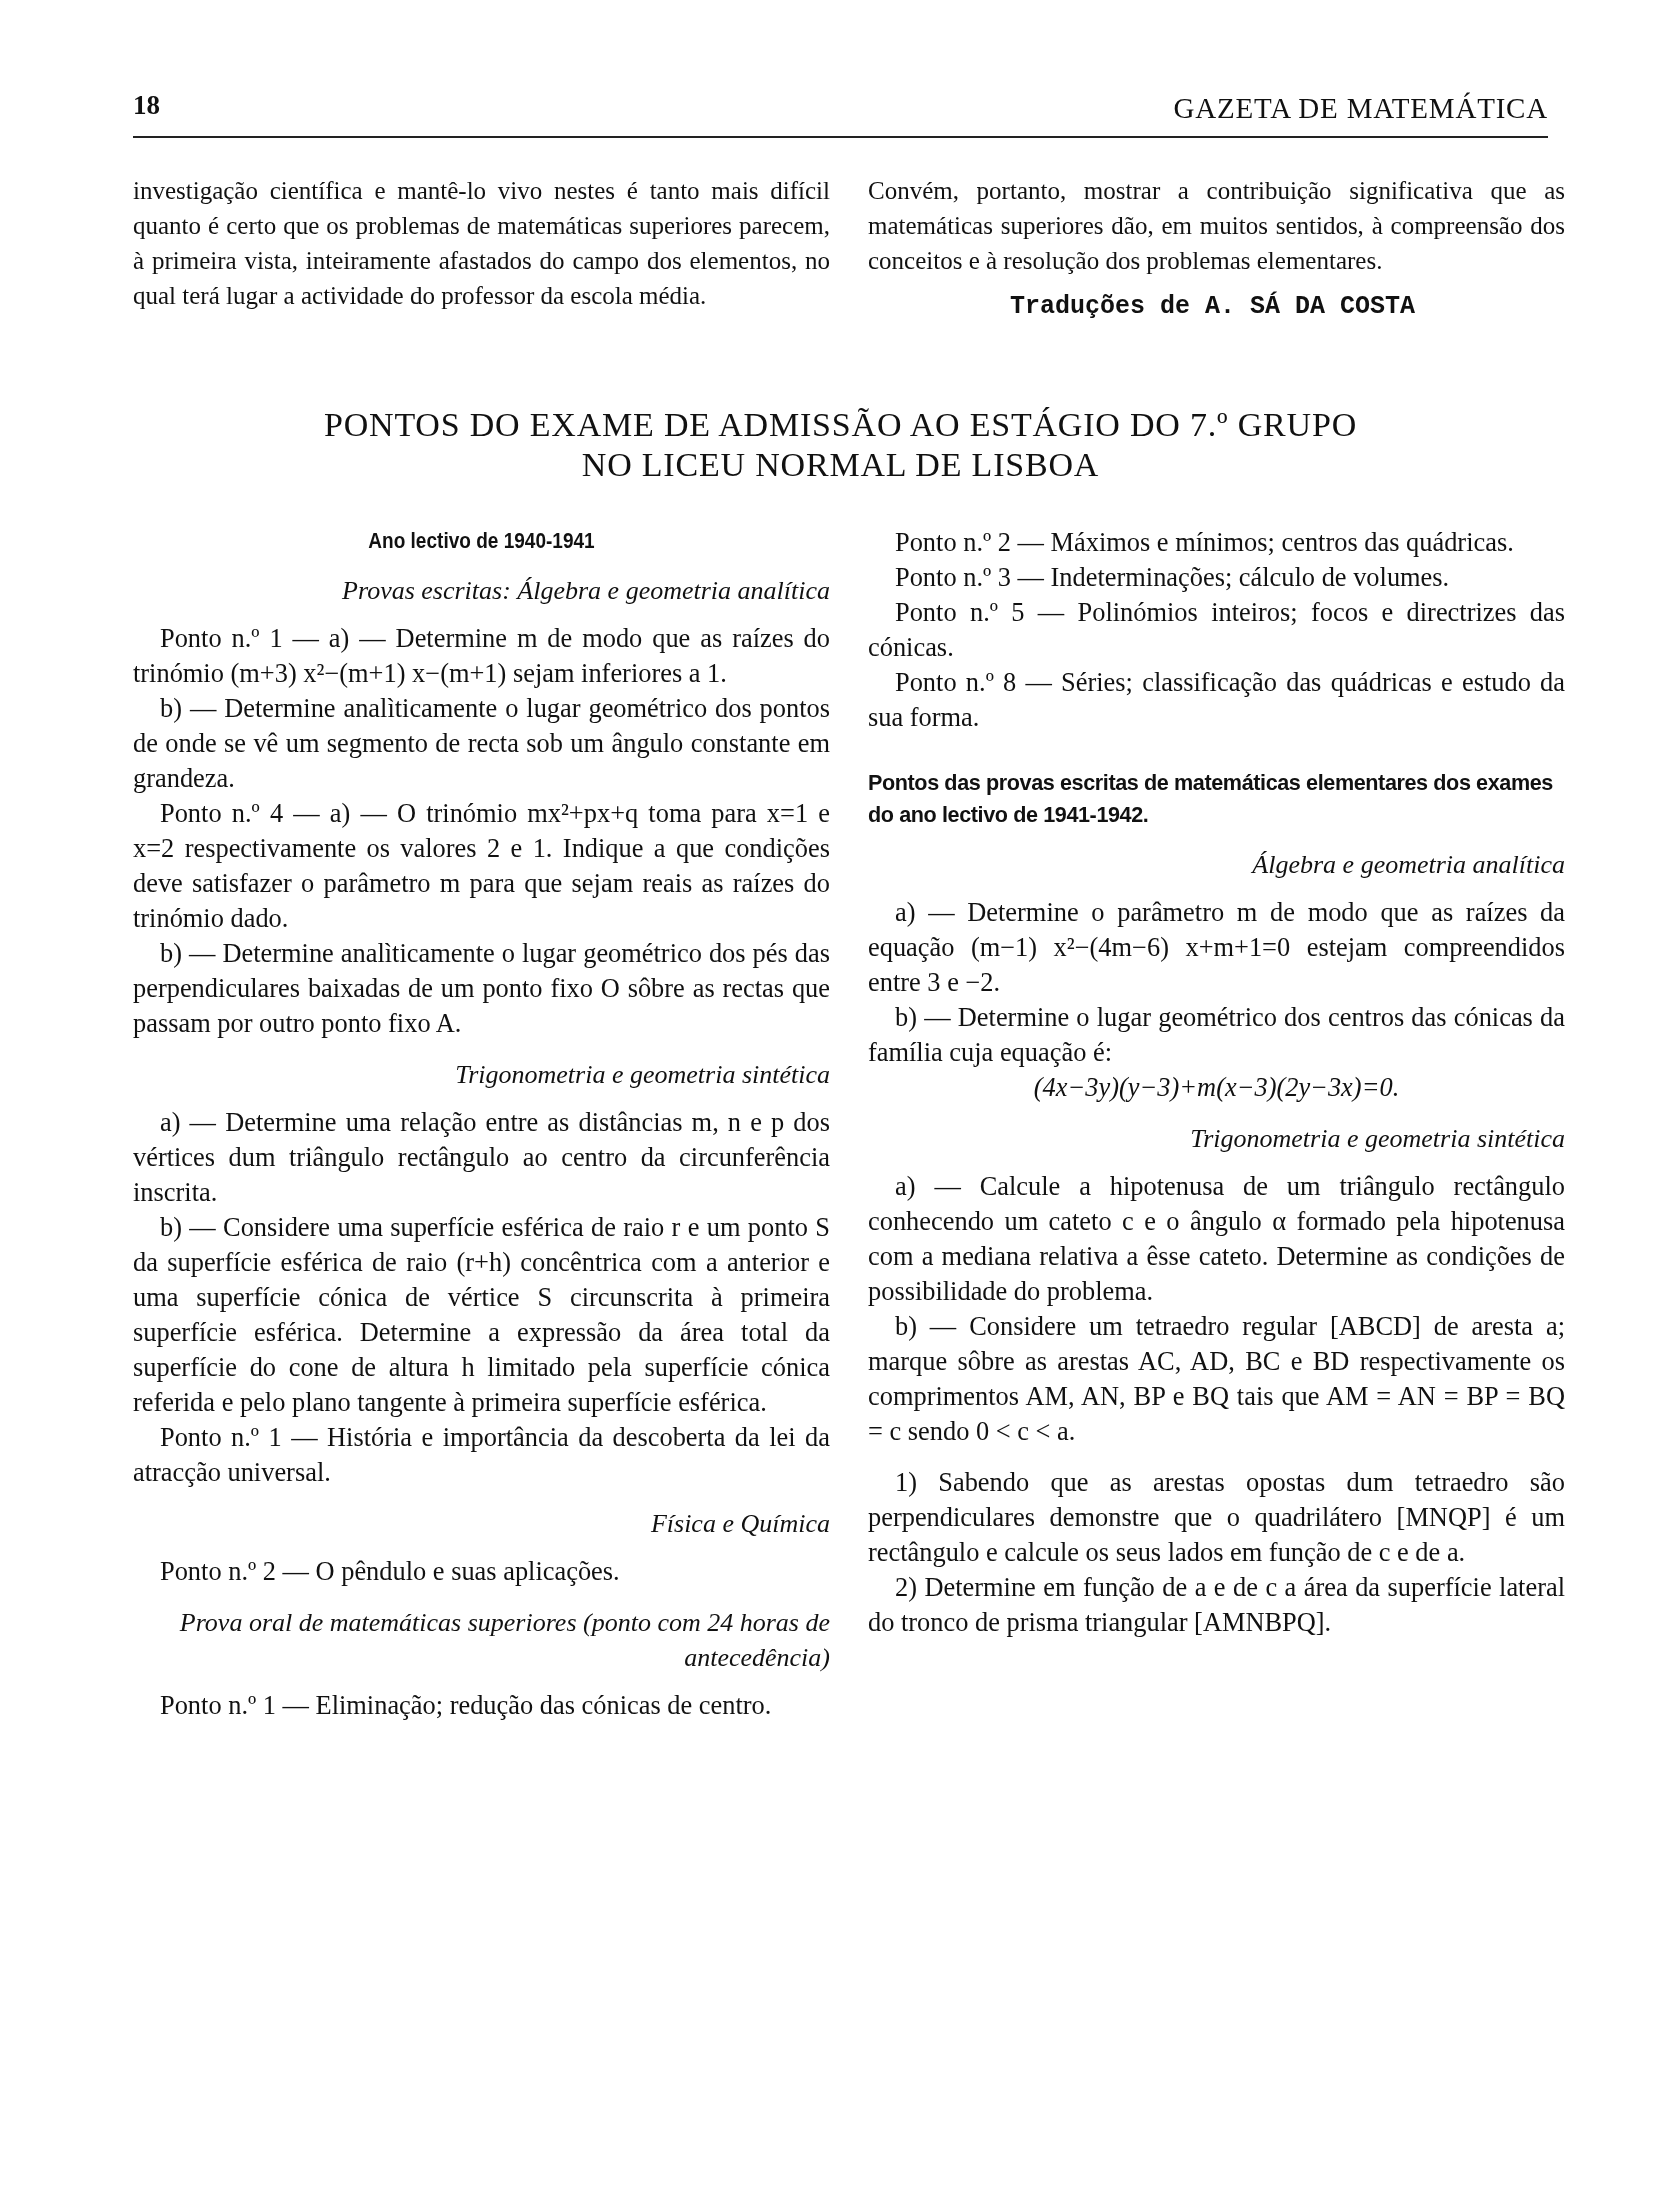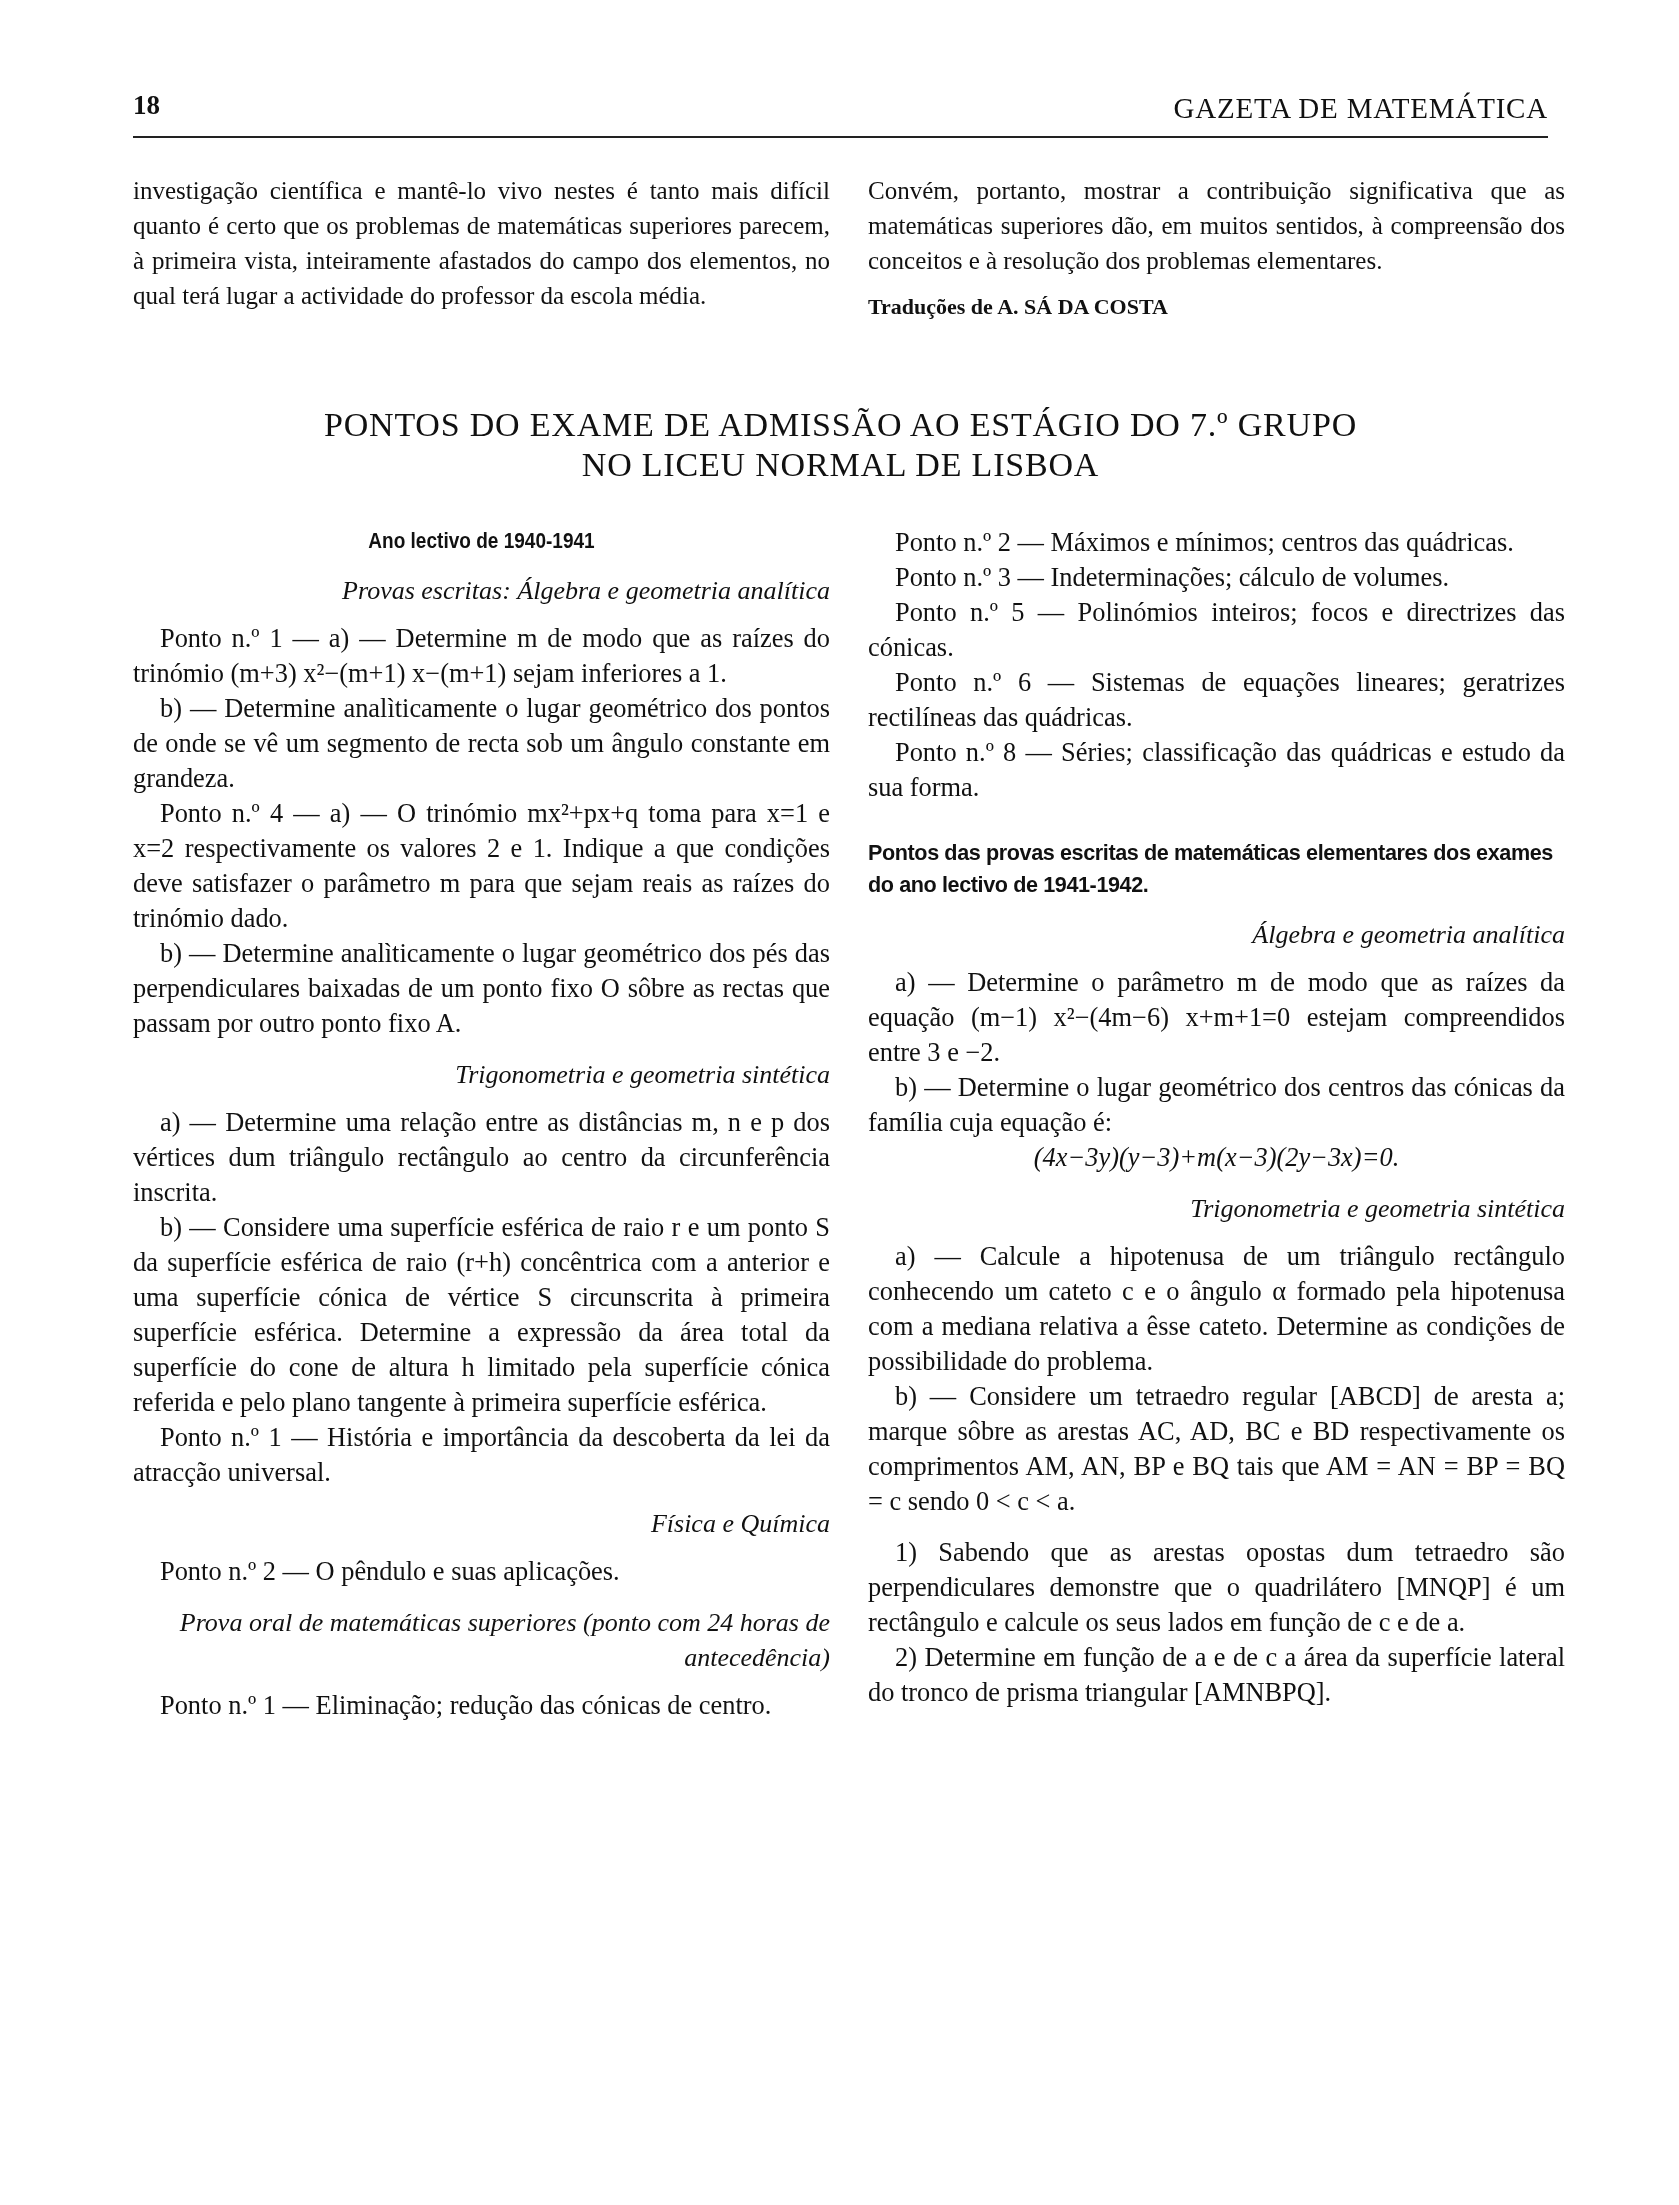--- a/index.html
+++ b/index.html
@@ -12,21 +12,21 @@
   }
   .page-num { position:absolute; left:0; top:3.2px; font-size:27px; font-weight:bold; }
   .journal { position:absolute; right:0; top:4.8px; font-size:29px; letter-spacing:0.8px; }
   .rule { position:absolute; left:133px; top:136px; width:1415px; height:2.4px; background:#222; }
 
   .col { position:absolute; width:697px; font-size:26.4px; line-height:35px; text-align:justify; }
   .col p { margin:0; }
   .col-l-top { left:133px; top:173px; }
   .col-r-top { left:868px; top:173px; }
   .top-text { font-size:25px; line-height:35px; }
-  .signature { text-align:left; font-weight:bold; font-size:22px; margin-top:11.2px !important; padding-right:8px; font-family:Liberation Serif, serif; }
+  .signature { text-align:center; font-weight:bold; font-size:25px; margin-top:11.2px !important; padding-right:8px; font-family:Liberation Mono, monospace; }
 
   .main-title {
     position:absolute; left:133px; top:405px; width:1415px; text-align:center;
     font-size:34px; line-height:40px; letter-spacing:0.8px;
   }
 
   .col-left { left:133px; top:525px; }
   .col-right { left:868px; top:525px; }
   .subhead-bold {
     text-align:center; font-family:"Liberation Sans","DejaVu Sans",sans-serif;
@@ -77,21 +77,20 @@
   <p class="section-italic">Física e Química</p>
   <p class="indent">Ponto n.º 2 — O pêndulo e suas aplicações.</p>
   <p class="section-italic">Prova oral de matemáticas superiores (ponto com 24 horas de antecedência)</p>
   <p class="indent">Ponto n.º 1 — Eliminação; redução das cónicas de centro.</p>
 </div>
 
 <div class="col col-right">
   <p class="indent">Ponto n.º 2 — Máximos e mínimos; centros das quádricas.</p>
   <p class="indent">Ponto n.º 3 — Indeterminações; cálculo de volumes.</p>
   <p class="indent">Ponto n.º 5 — Polinómios inteiros; focos e directrizes das cónicas.</p>
-  <p class="indent">Ponto n.º 6 — Sistemas de equações lineares; geratrizes rectilíneas das quádricas.</p>
   <p class="indent">Ponto n.º 8 — Séries; classificação das quádricas e estudo da sua forma.</p>
   <div class="gap"></div>
   <div class="gap"></div>
   <p class="subhead-bold-left">Pontos das provas escritas de matemáticas elementares dos exames do ano lectivo de 1941-1942.</p>
   <p class="section-italic">Álgebra e geometria analítica</p>
   <p class="indent">a) — Determine o parâmetro m de modo que as raízes da equação (m−1) x²−(4m−6) x+m+1=0 estejam compreendidos entre 3 e −2.</p>
   <p class="indent">b) — Determine o lugar geométrico dos centros das cónicas da família cuja equação é:</p>
   <p class="eq">(4x−3y)(y−3)+m(x−3)(2y−3x)=0.</p>
   <p class="section-italic">Trigonometria e geometria sintética</p>
   <p class="indent">a) — Calcule a hipotenusa de um triângulo rectângulo conhecendo um cateto c e o ângulo α formado pela hipotenusa com a mediana relativa a êsse cateto. Determine as condições de possibilidade do problema.</p>

